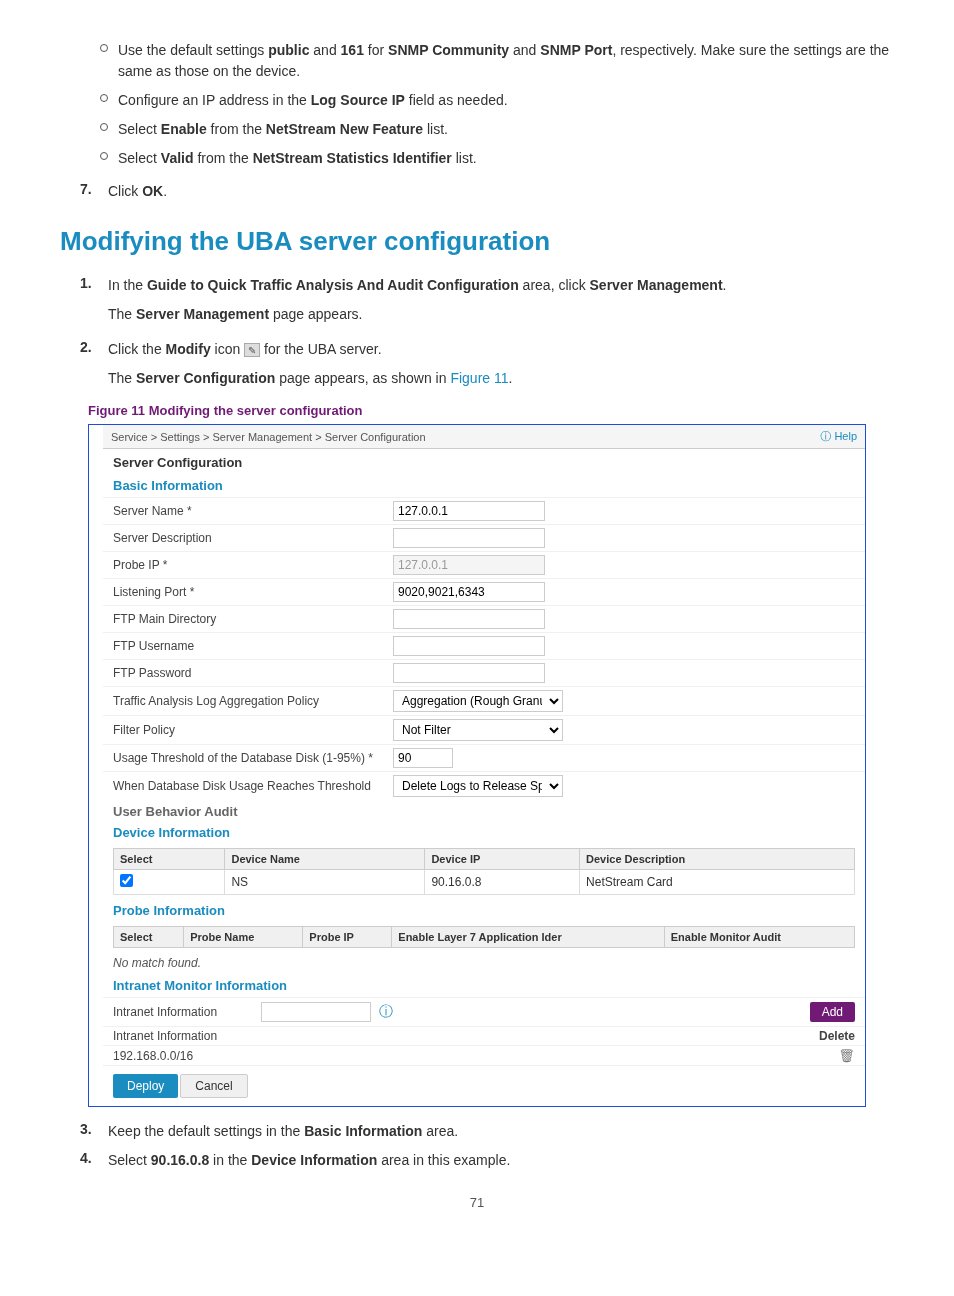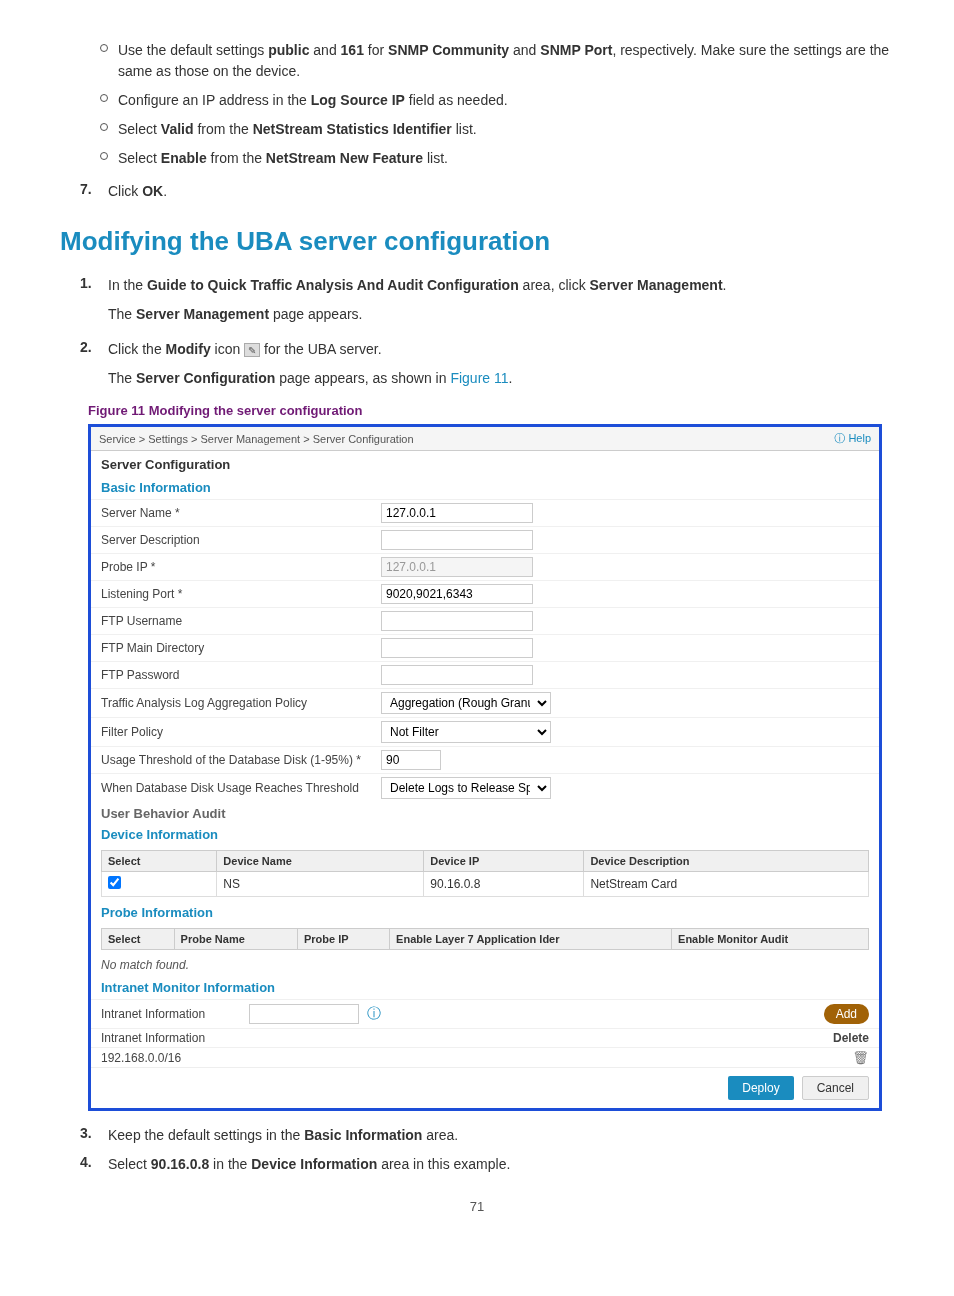--- a/index.html
+++ b/index.html
@@ -59,24 +59,25 @@
     
     .figure-caption {
       color: #701a75;
       font-weight: bold;
       margin: 14px 0 6px 28px;
       font-size: 13px;
     }
 
     
     .server-config-box {
-      border: 3px solid #1d4ed8;
-      margin: 0 12px 14px 28px;
+      border: 1px solid #1d4ed8;
+      margin: 0 28px 14px 28px;
       font-size: 12px;
       background: #fff;
+      padding-left: 14px;
     }
     .scb-topbar {
       background: #f5f5f5;
       border-bottom: 1px solid #ccc;
       padding: 4px 8px;
       display: flex;
       justify-content: space-between;
       align-items: center;
       font-size: 11px;
       color: #555;
@@ -183,27 +184,27 @@
       font-size: 12px;
       width: 100px;
     }
     .intranet-row .info-icon {
       color: #1a8cbf;
       font-size: 14px;
       cursor: pointer;
     }
     .add-btn {
       margin-left: auto;
-      background: #a16207;
+      background: #701a75;
       color: #fff;
       border: none;
       padding: 3px 12px;
       font-size: 12px;
       cursor: pointer;
-      border-radius: 10px;
+      border-radius: 2px;
     }
     .intranet-data-row {
       display: flex;
       align-items: center;
       padding: 2px 10px;
       border-top: 1px solid #f0f0f0;
       gap: 8px;
     }
     .intranet-data-row .label-col {
       width: 140px;
@@ -216,22 +217,22 @@
       color: #444;
     }
     .intranet-data-row .trash-icon {
       color: #777;
       font-size: 13px;
     }
 
     
     .bottom-buttons {
       display: flex;
-      justify-content: flex-end;
-      gap: 8px;
+      justify-content: flex-start;
+      gap: 2px;
       padding: 8px 10px;
       border-top: 1px solid #eee;
     }
     .deploy-btn {
       background: #1a8cbf;
       color: #fff;
       border: none;
       padding: 4px 14px;
       font-size: 12px;
       cursor: pointer;
@@ -291,27 +292,27 @@
   </div>
   <div class="bullet-item">
     <div class="bullet-circle"></div>
     <div class="bullet-text">
       Configure an IP address in the <strong>Log Source IP</strong> field as needed.<br>
     </div>
   </div>
   <div class="bullet-item">
     <div class="bullet-circle"></div>
     <div class="bullet-text">
-      Select <strong>Valid</strong> from the <strong>NetStream Statistics Identifier</strong> list.
+      Select <strong>Enable</strong> from the <strong>NetStream New Feature</strong> list.
     </div>
   </div>
   <div class="bullet-item">
     <div class="bullet-circle"></div>
     <div class="bullet-text">
-      Select <strong>Enable</strong> from the <strong>NetStream New Feature</strong> list.
+      Select <strong>Valid</strong> from the <strong>NetStream Statistics Identifier</strong> list.
     </div>
   </div>
 </div>
 
 <div class="step-inline" style="margin-left:20px; margin-bottom:16px;">
   <span class="step-num">7.</span>
   <span class="step-content">Click <strong>OK</strong>.</span>
 </div>
 
 <h2 class="section-heading">Modifying the UBA server configuration</h2>
@@ -370,28 +371,28 @@
   </div>
 
   <div class="form-row">
     <div class="form-label">Listening Port *</div>
     <div class="form-value">
       <input type="text" value="9020,9021,6343" style="">
     </div>
   </div>
 
   <div class="form-row">
+    <div class="form-label">FTP Main Directory</div>
+    <div class="form-value">
+      <input type="text" value="" style="">
+    </div>
+  </div>
+
+  <div class="form-row">
     <div class="form-label">FTP Username</div>
-    <div class="form-value">
-      <input type="text" value="" style="">
-    </div>
-  </div>
-
-  <div class="form-row">
-    <div class="form-label">FTP Main Directory</div>
     <div class="form-value">
       <input type="text" value="" style="">
     </div>
   </div>
 
   <div class="form-row">
     <div class="form-label">FTP Password</div>
     <div class="form-value">
       <input type="text" value="" style="">
     </div>

